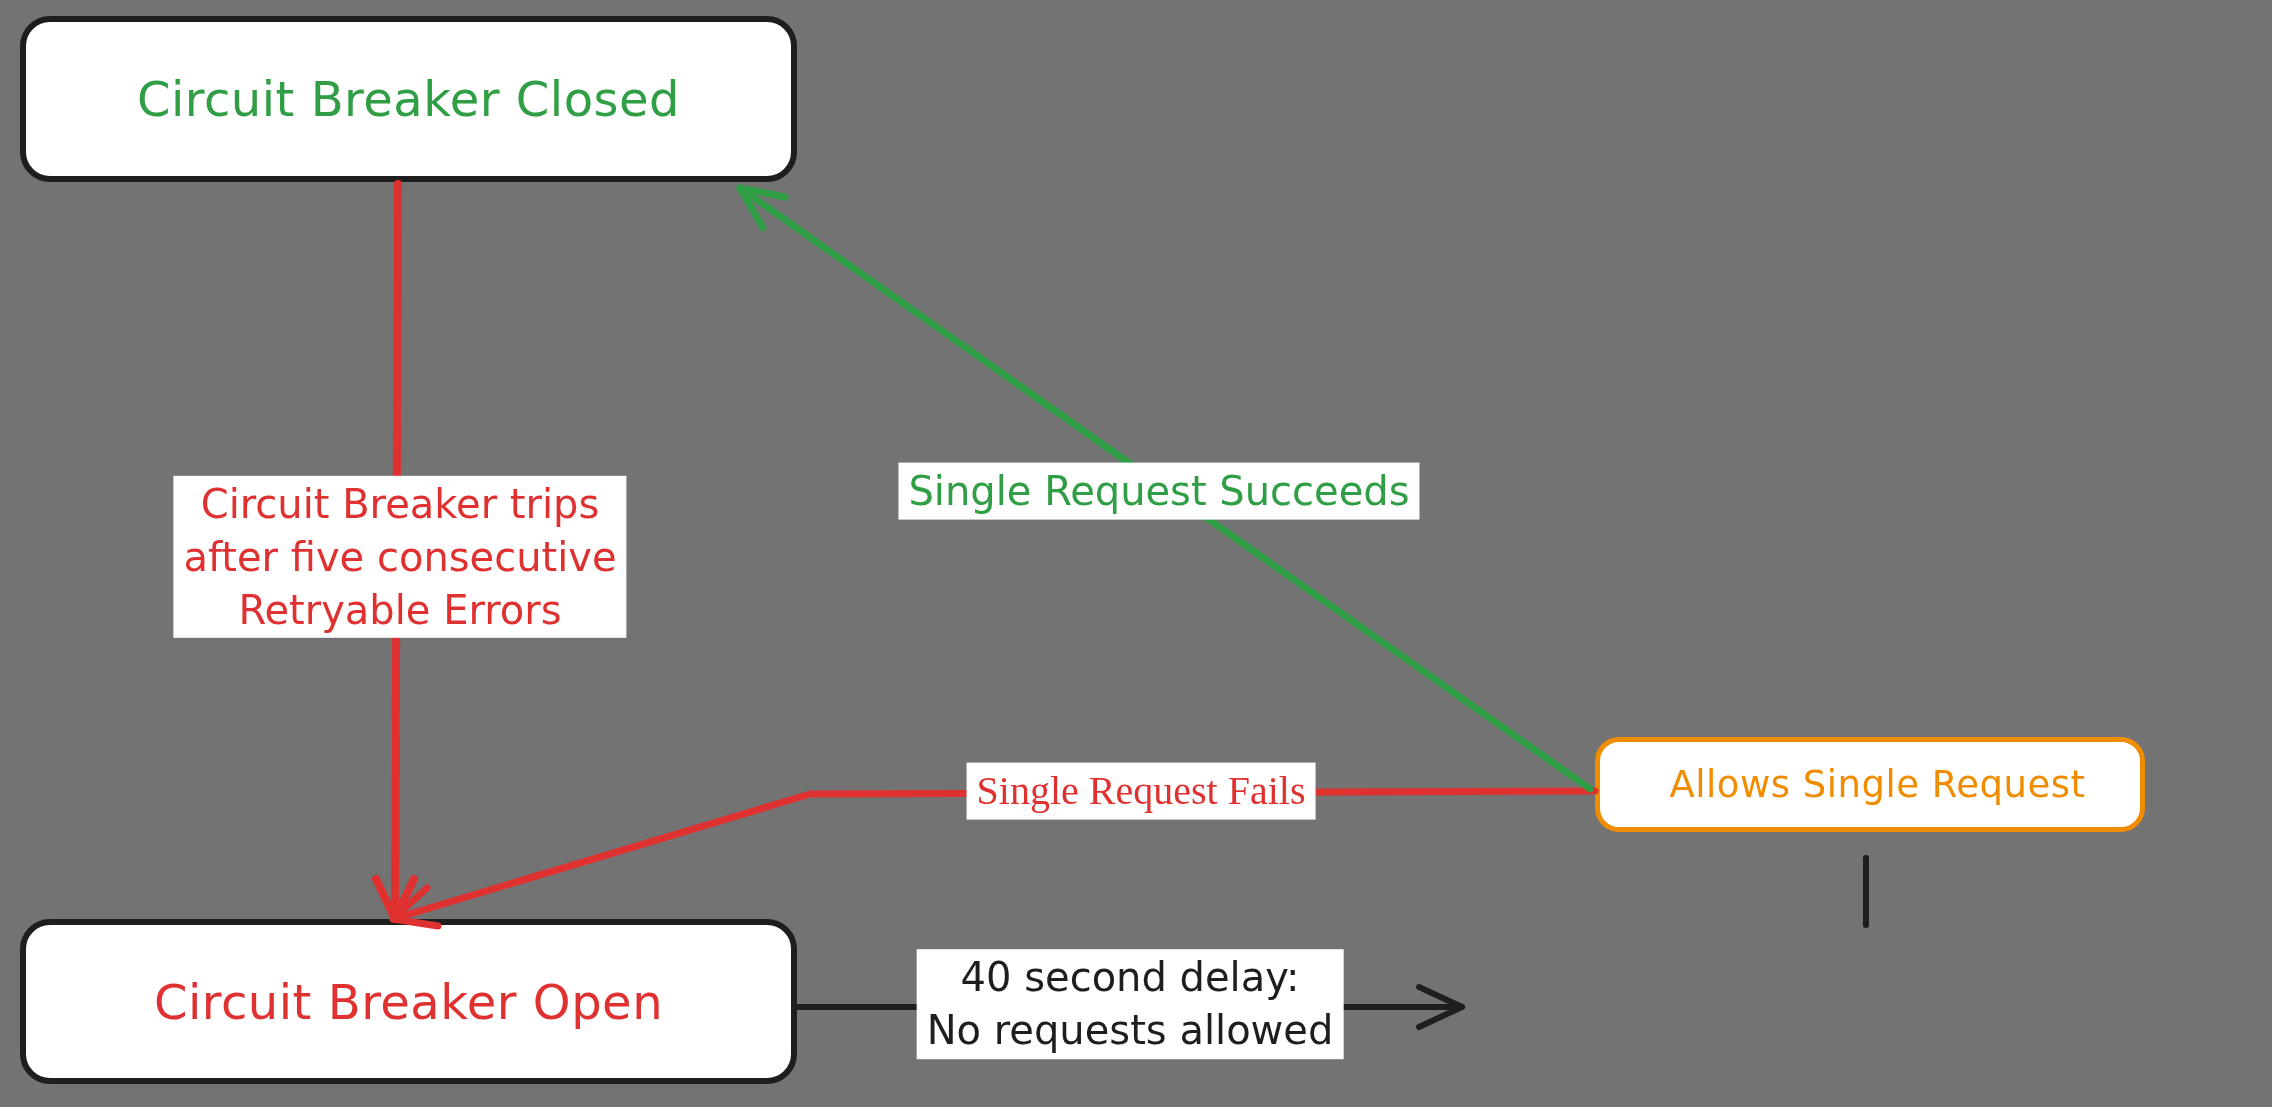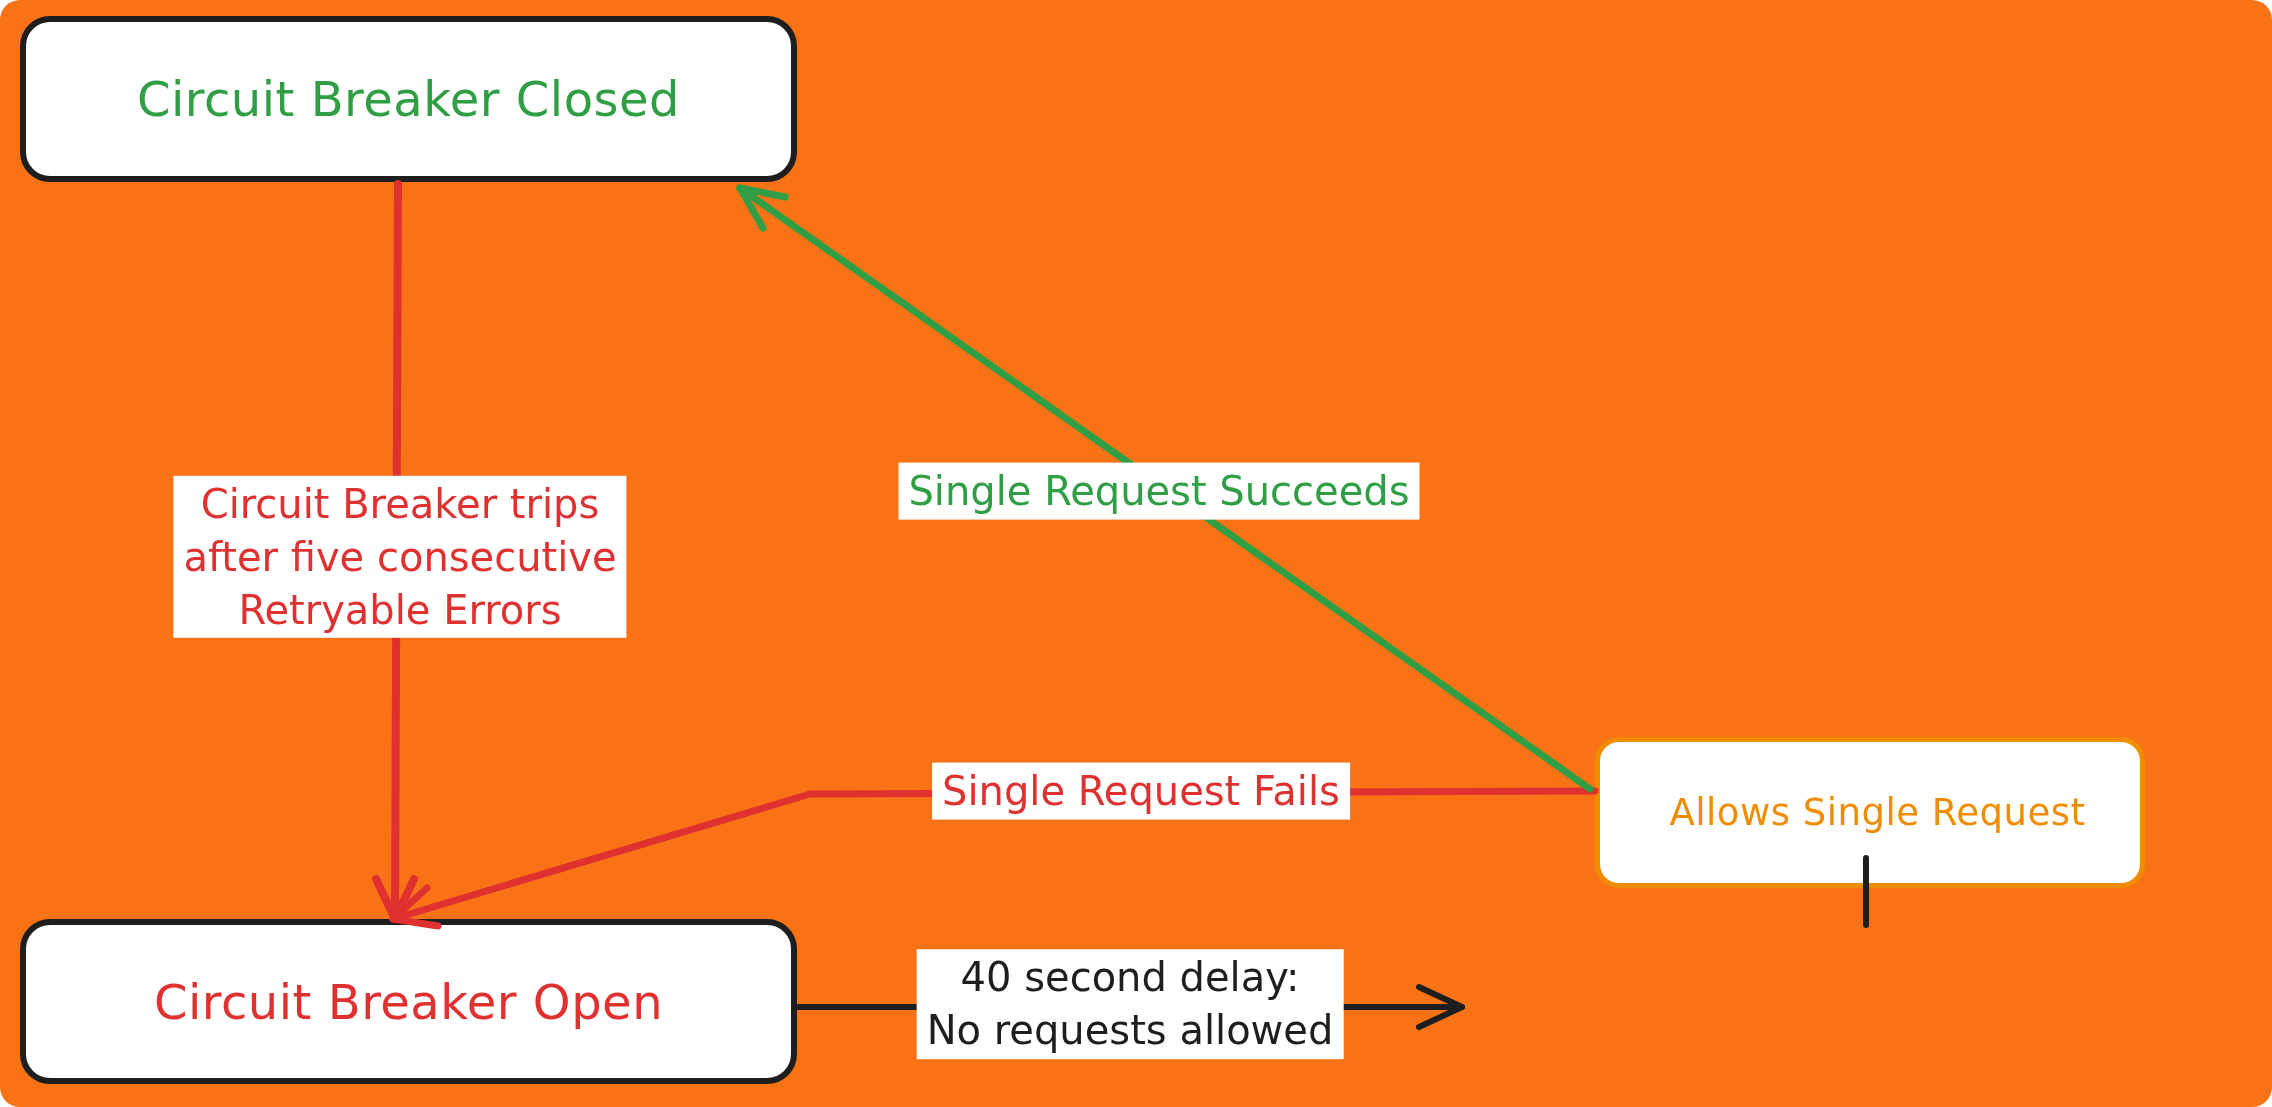--- a/index.html
+++ b/index.html
@@ -4,24 +4,23 @@
 <style>
   html, body {
     margin: 0;
     padding: 0;
     background: #ffffff;
   }
   .canvas {
     position: relative;
     width: 2272px;
     height: 1107px;
-    background: #f97316;
+    background: #737373;
     overflow: hidden;
     font-family: "DejaVu Sans", sans-serif;
-    border-radius: 20px;
   }
   .edges-layer {
     position: absolute;
     left: 0; top: 0;
     width: 2272px;
     height: 1107px;
     z-index: 2;
     pointer-events: none;
   }
   .node {
@@ -39,21 +38,21 @@
     border-width: 6px;
     border-radius: 30px;
   }
   .node.orange-border {
     border-width: 5px;
     border-radius: 24px;
   }
   .node-closed    { left: 20px;   top: 16px;  width: 777px; height: 166px; }
   .node-open      { left: 20px;   top: 919px; width: 777px; height: 165px; }
   .node-half-open { left: 1477px; top: 925px; width: 775px; height: 162px; }
-  .node-allows    { left: 1595px; top: 737px; width: 550px; height: 151px; padding-left: 15px; }
+  .node-allows    { left: 1595px; top: 737px; width: 550px; height: 95px; padding-left: 15px; }
   .node-title {
     font-size: 48px;
     letter-spacing: 0.5px;
     white-space: nowrap;
   }
   .node-allows .node-title {
     font-size: 37px;
   }
   .edge-label {
     position: absolute;
@@ -105,18 +104,18 @@
 
     <line x1="1866" y1="858" x2="1866" y2="925" stroke-width="6" stroke-linecap="round" stroke="#1e1e1e"></line>
   </svg>
 
   <div class="edge-label label-trip" style="color: rgb(224, 49, 49);">Circuit Breaker trips
 after five consecutive
 Retryable Errors</div>
 
   <div class="edge-label label-success" style="color: rgb(47, 158, 68); text-align: center;">Single Request Succeeds</div>
 
-  <div class="edge-label label-fail" style="color: rgb(224, 49, 49);">Single Request Fails</div>
+  <div class="edge-label label-fail" style="color: rgb(224, 49, 49); font-family: Liberation Serif, serif;">Single Request Fails</div>
 
   <div class="edge-label label-delay" style="color: rgb(30, 30, 30);">40 second delay:
 No requests allowed</div>
 
 </div>
 
 </body></html>

